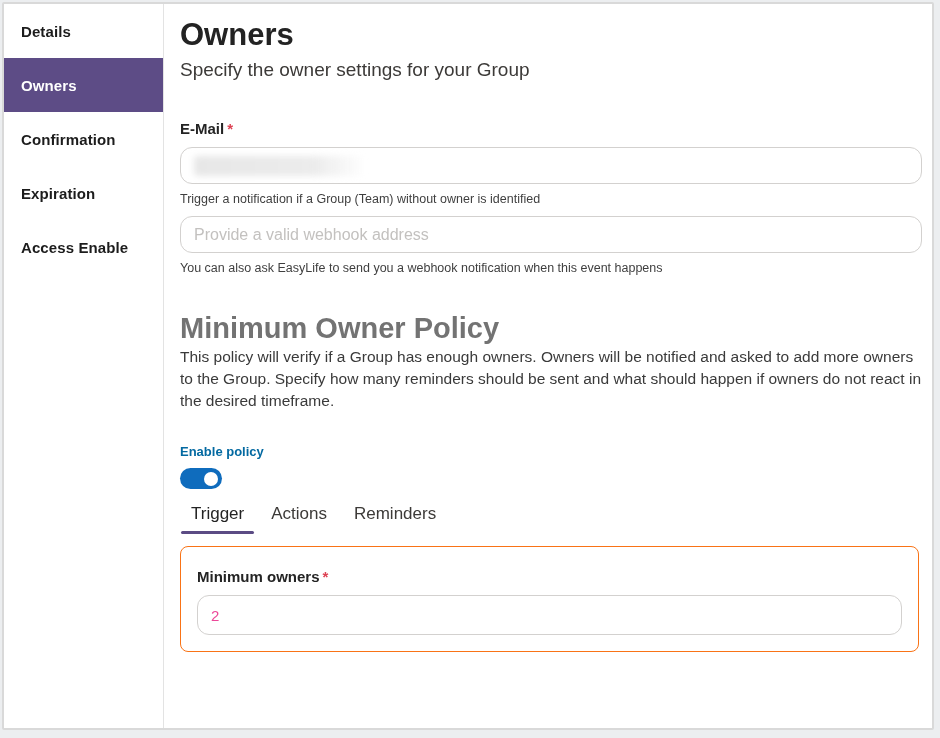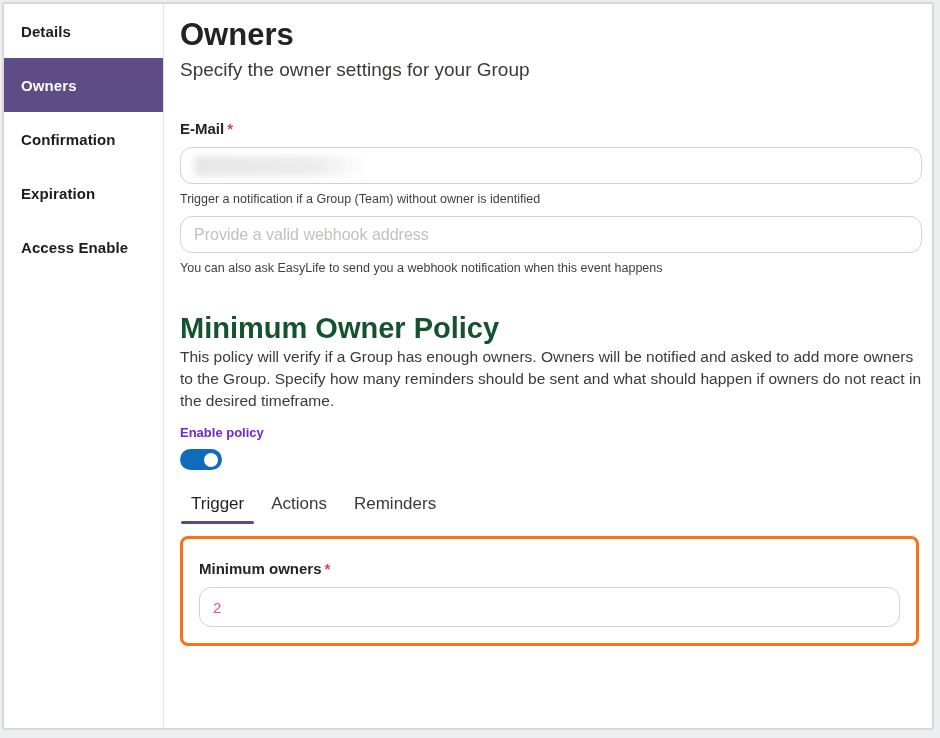--- a/index.html
+++ b/index.html
@@ -41,45 +41,45 @@
   .text-input::placeholder { color:#c3c1bf; opacity:1; }
   .input-wrap { position:relative; margin-top:9px; }
   .input-wrap .text-input { margin-top:0; }
   .redacted {
     position:absolute; left:14px; top:9px; width:172px; height:20px;
     border-radius:3px;
     background:linear-gradient(90deg,#e7e7e7 0%,#ececec 70%,rgba(236,236,236,0) 100%);
     filter:blur(3px);
   }
   .help-text { margin-top:8px; font-size:12.5px; color:#3f3f3f; line-height:15px; }
-  h2.section-title { margin-top:34px; font-size:29px; font-weight:600; color:#14532d; line-height:36px; }
+  h2.section-title { margin-top:34px; font-size:29px; font-weight:600; color:#737373; line-height:36px; }
   .description { font-size:15.5px; color:#3a3a3a; line-height:22px; max-width:745px; }
-  .toggle-label { margin-top:13px; font-size:13px; font-weight:600; color:#6d28d9; line-height:16px; }
+  .toggle-label { margin-top:32px; font-size:13px; font-weight:600; color:#0369a1; line-height:16px; }
   .switch {
     margin-top:8px; width:42px; height:21px; border-radius:11px;
     background:#0f6cbd; position:relative; cursor:pointer;
   }
   .switch .knob {
     position:absolute; right:4px; top:3.5px; width:14px; height:14px;
     border-radius:50%; background:#ffffff;
   }
   
-  .tabs { margin-top:18px; display:flex;text-align:right; }
+  .tabs { margin-top:9px; display:flex;text-align:right; }
   .tab {
     font-size:17px; color:#3c3a38; padding:5px 11px 9px 11px; margin-right:5px;
     position:relative; cursor:pointer; line-height:22px;
   }
   .tab.active { color:#242424; }
   .tab.active::after {
     content:""; position:absolute; left:1px; right:1px; bottom:0;
     height:3px; border-radius:2px; background:#5b4b84;
   }
   
   .card {
-    margin-top:12px; width:739px; border:3px solid #f97316; border-radius:8px;
+    margin-top:12px; width:739px; border:1px solid #f97316; border-radius:8px;
     padding:20px 16px 16px 16px; background:#fff;
   }
   .card .field-label { margin-top:0; }
   .card .text-input { height:40px; font-size:15px; }
 </style>
 </head>
 <body>
 
 <div class="page">
 

